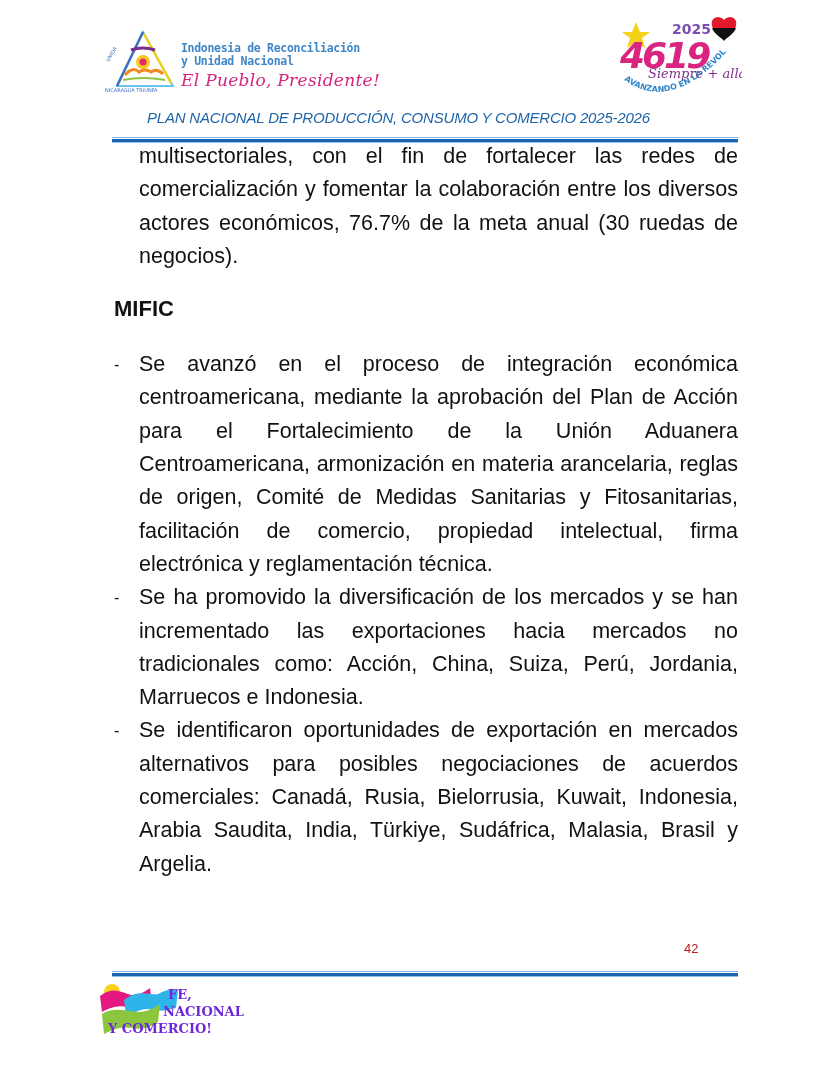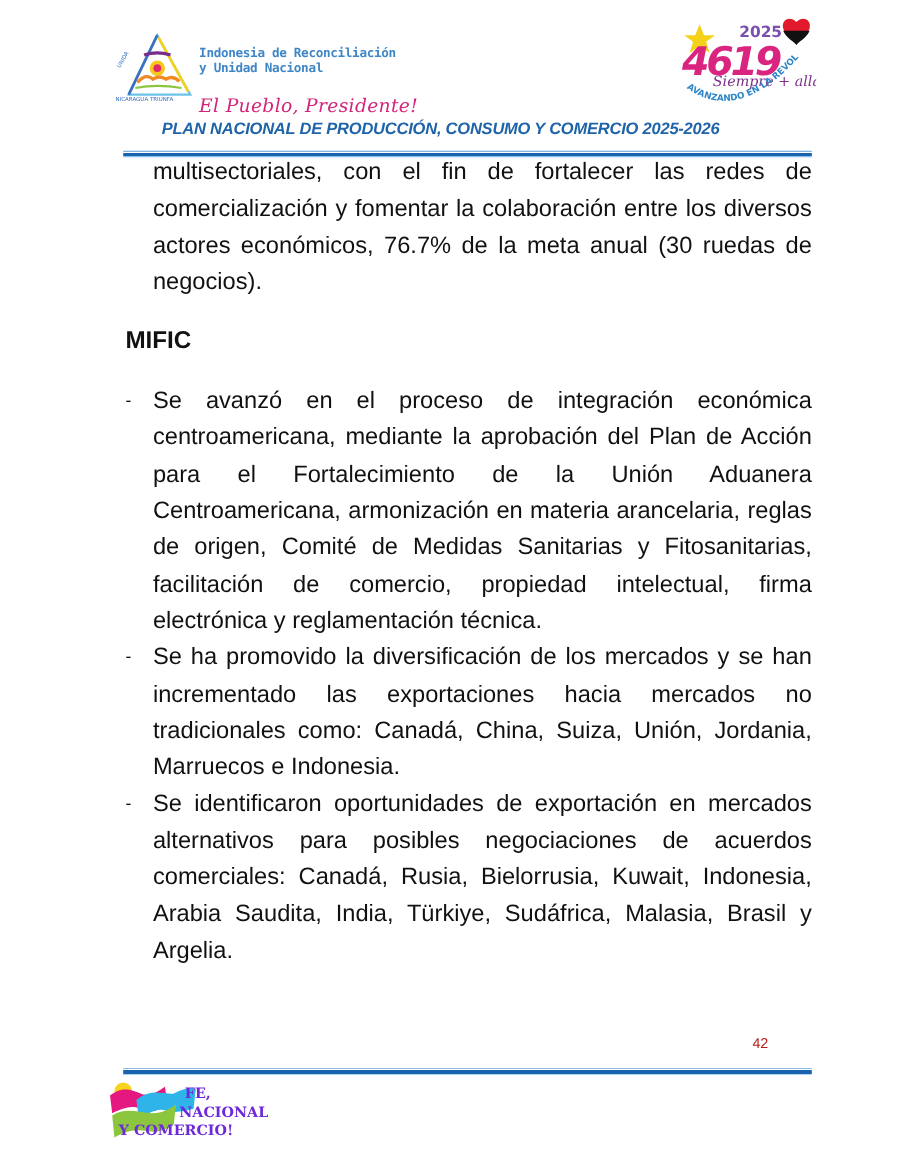--- a/index.html
+++ b/index.html
@@ -3,25 +3,25 @@
   <meta charset="utf-8">
   <style>
     * { margin: 0; padding: 0; box-sizing: border-box; }
     html, body { width: 825px; height: 1068px; background: #ffffff; overflow: hidden; }
     body { position: relative; font-family: "Liberation Sans", sans-serif; color: #111111; }
 
     .header { position: absolute; left: 0; top: 0; width: 825px; height: 150px; }
     .gov-logo { position: absolute; left: 103px; top: 28px; width: 80px; height: 66px; }
     .gov-text { position: absolute; left: 181px; top: 42px; }
     .gov-line { font-family: "DejaVu Sans Mono", monospace; font-weight: bold; font-size: 11.5px; color: #3f86c6; line-height: 13px; letter-spacing: -0.3px; }
-    .gov-slogan { font-family: "DejaVu Serif", serif; font-style: italic; font-size: 17px; color: #d4237a; line-height: 22px; margin-top: 18px; letter-spacing: 0.3px; }
+    .gov-slogan { font-family: "DejaVu Serif", serif; font-style: italic; font-size: 17px; color: #d4237a; line-height: 22px; margin-top: 1px; letter-spacing: 0.3px; }
 
     .event-logo { position: absolute; left: 612px; top: 14px; width: 130px; height: 100px; }
 
-    .doc-title { position: absolute; left: 147px; top: 109px; font-family: "Liberation Sans", sans-serif; font-style: italic; font-weight: bold; font-size: 15px; color: #1f64a8; letter-spacing: -0.2px; }
+    .doc-title { position: absolute; left: 147px; top: 109px; font-family: "Liberation Sans", sans-serif; font-style: italic; font-weight: normal; font-size: 15px; color: #1f64a8; letter-spacing: -0.2px; }
 
     .rule { position: absolute; left: 112px; width: 626px; height: 6px;
       background: linear-gradient(to bottom, #7fb5e3 0, #7fb5e3 1px, #ffffff 1px, #ffffff 2px, #1a63ad 2px, #1a63ad 5px, #8ec0ea 5px, #8ec0ea 6px); }
     .rule.top { top: 137px; }
     .rule.bottom { top: 971px; }
 
     .content { position: absolute; left: 114px; top: 140px; width: 624px; font-size: 21.5px; line-height: 33.3px; }
     .para { text-align: justify; padding-left: 25px; }
     .section-heading { font-weight: bold; font-size: 22px; margin-top: 21px; margin-bottom: 24px; line-height: 30px; }
     .bullet { position: relative; padding-left: 25px; text-align: justify; }
@@ -77,21 +77,21 @@
 
 <div class="content">
   <p class="para">multisectoriales, con el fin de fortalecer las redes de comercialización y fomentar la colaboración entre los diversos actores económicos, 76.7% de la meta anual (30 ruedas de negocios).</p>
   <h2 class="section-heading">MIFIC</h2>
   <div class="bullet">
     <span class="dash">-</span>
     <span>Se avanzó en el proceso de integración económica centroamericana, mediante la aprobación del Plan de Acción para el Fortalecimiento de la Unión Aduanera Centroamericana, armonización en materia arancelaria, reglas de origen, Comité de Medidas Sanitarias y Fitosanitarias, facilitación de comercio, propiedad intelectual, firma electrónica y reglamentación técnica.</span>
   </div>
   <div class="bullet">
     <span class="dash">-</span>
-    <span>Se ha promovido la diversificación de los mercados y se han incrementado las exportaciones hacia mercados no tradicionales como: Canadá, China, Suiza, Unión, Jordania, Marruecos e Indonesia.</span>
+    <span>Se ha promovido la diversificación de los mercados y se han incrementado las exportaciones hacia mercados no tradicionales como: Acción, China, Suiza, Perú, Jordania, Marruecos e Indonesia.</span>
   </div>
   <div class="bullet">
     <span class="dash">-</span>
     <span>Se identificaron oportunidades de exportación en mercados alternativos para posibles negociaciones de acuerdos comerciales: Canadá, Rusia, Bielorrusia, Kuwait, Indonesia, Arabia Saudita, India, Türkiye, Sudáfrica, Malasia, Brasil y Argelia.</span>
   </div>
 </div>
 
 <div class="page-number">42</div>
 <div class="rule bottom"></div>
 

